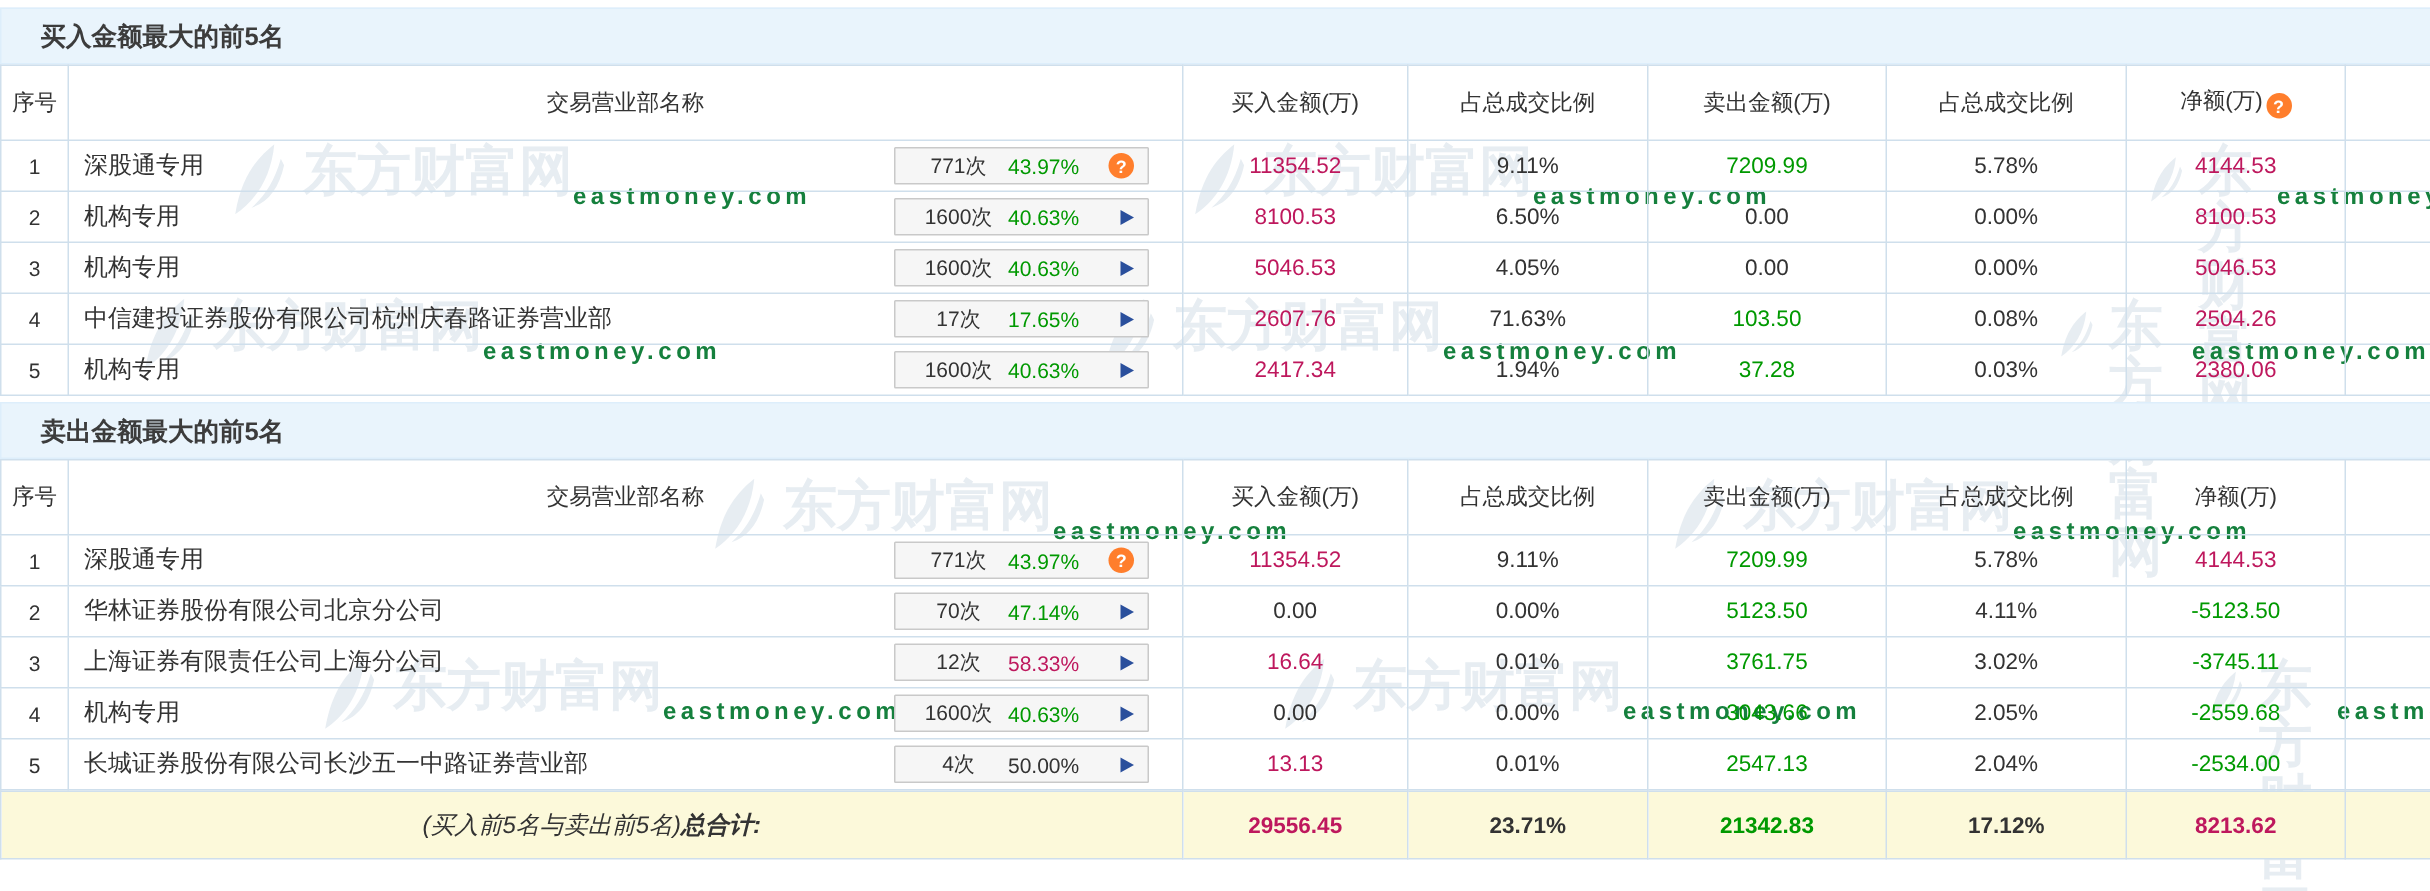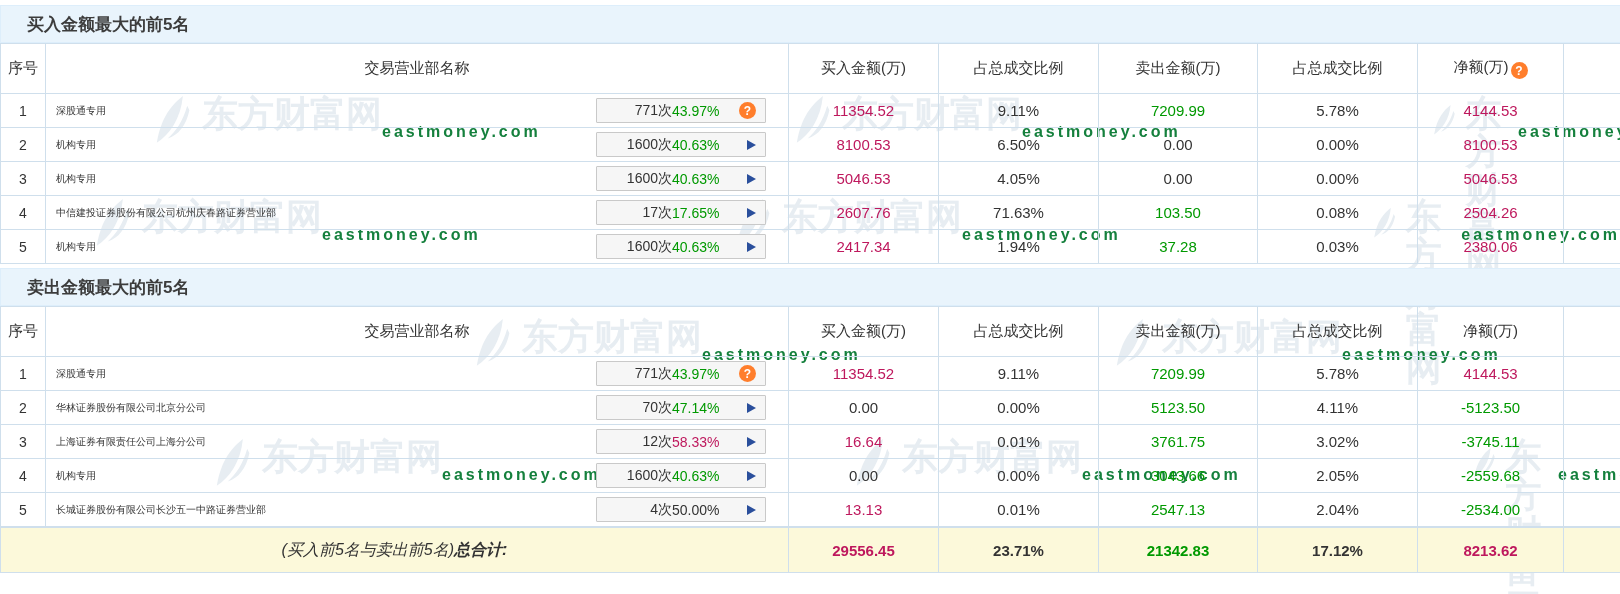--- a/index.html
+++ b/index.html
@@ -27,27 +27,27 @@
   .band-2{margin-top:4px;}
   table{border-collapse:collapse;table-layout:fixed;width:1680px;background:transparent;}
   th,td{border:1px solid #cfdfec;box-sizing:border-box;overflow:hidden;white-space:nowrap;}
   thead tr{height:50px;}
   tbody tr{height:34px;}
   th{font-weight:normal;font-size:15px;color:#333;text-align:center;}
   td{font-size:15px;text-align:center;}
   td.c-no{font-size:14px;}
   td.c-name{text-align:left;padding:0 22px 0 10px;}
   .name-wrap{display:flex;align-items:center;}
-  .dept{font-size:10px;color:#333;}
+  .dept{font-size:16px;color:#333;}
   .badge{
     margin-left:auto;width:170px;height:25px;box-sizing:border-box;
     background:#f6f6f6;border:1px solid #c9c9c9;border-radius:1px;
     display:flex;align-items:center;padding:0 9px;cursor:pointer;flex:none;
   }
-  .cnt{width:66px;text-align:right;font-size:14px;color:#333;}
+  .cnt{width:66px;text-align:center;font-size:14px;color:#333;}
   .pct{font-size:14px;text-align:left;}
   .bicon{margin-left:auto;display:flex;align-items:center;}
   .icon-help{
     display:inline-flex;width:17px;height:17px;border-radius:50%;
     background:#ff7e2c;color:#fff;font-size:12px;font-weight:bold;
     align-items:center;justify-content:center;line-height:1;cursor:pointer;
   }
   .icon-arrow{
     width:0;height:0;
     border-left:9px solid #2a4f9c;

